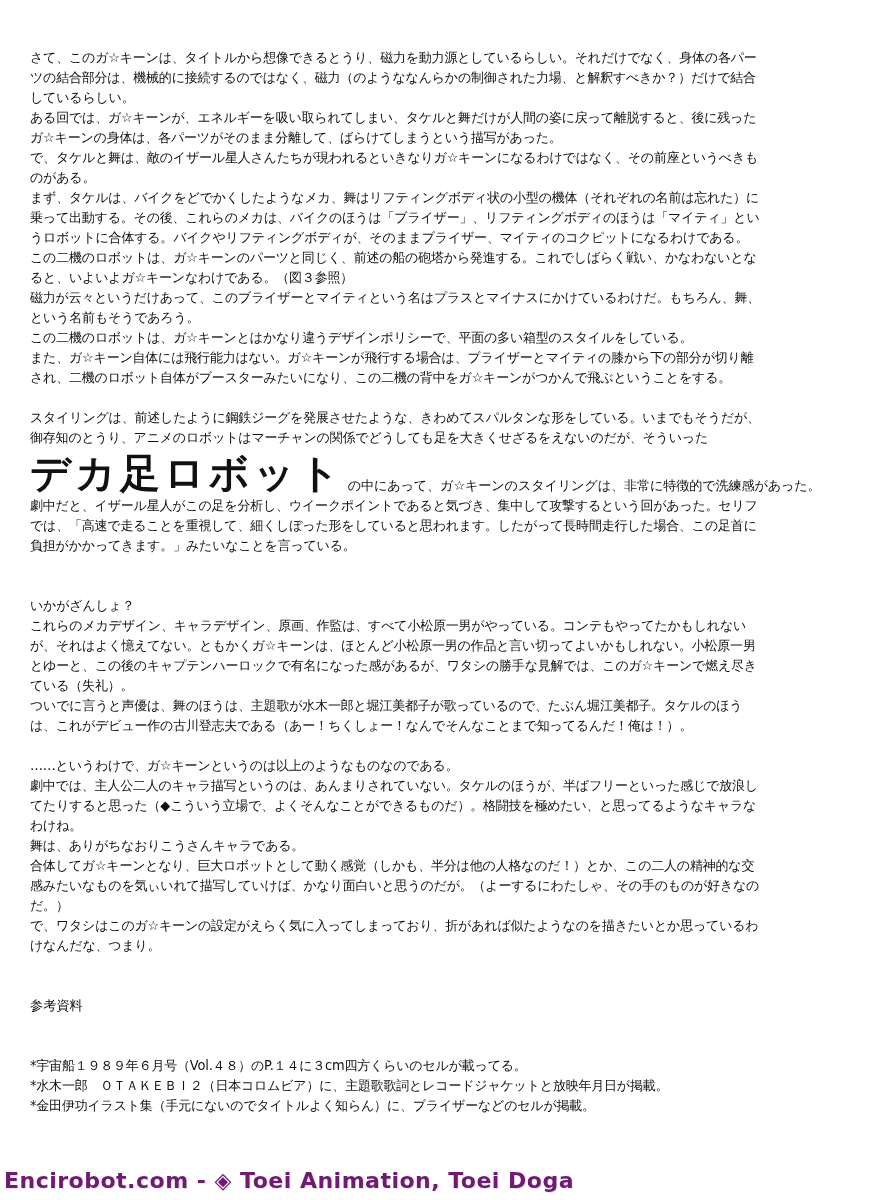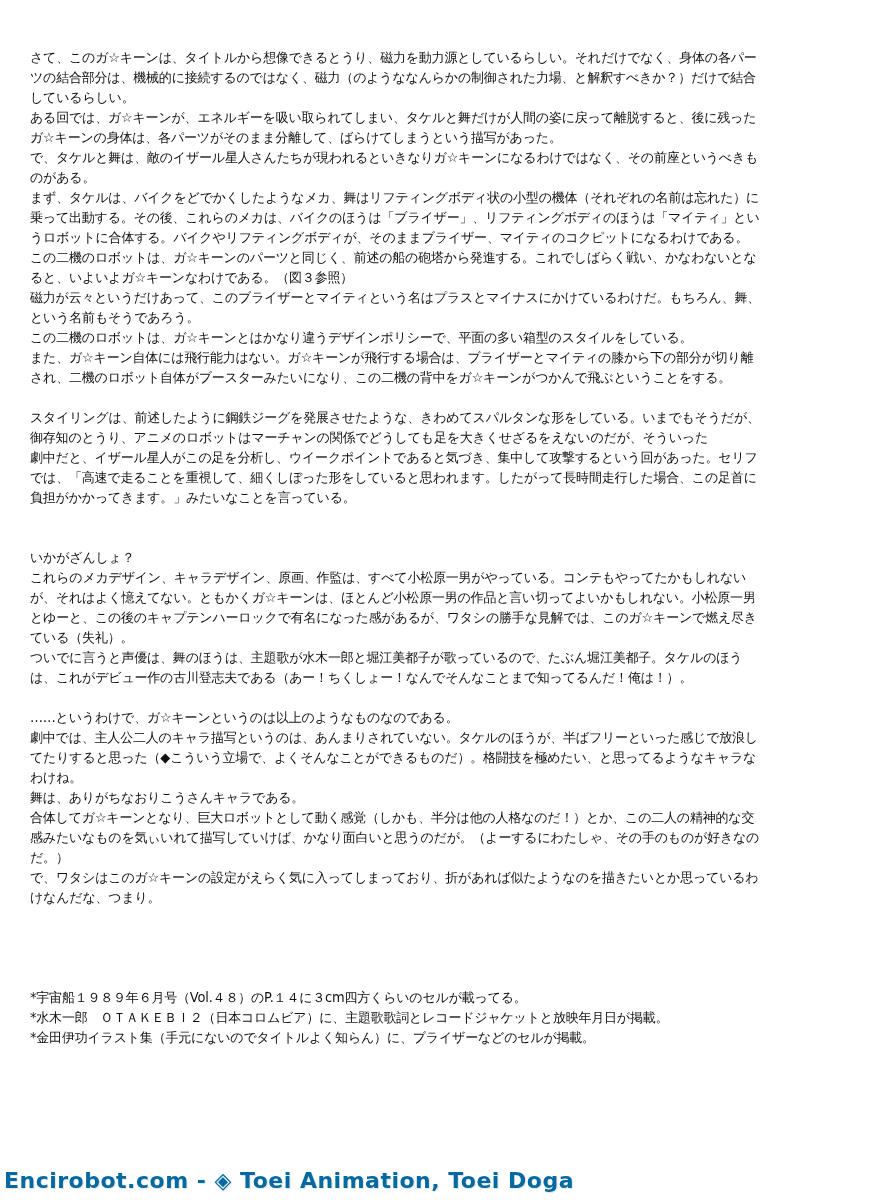--- a/index.html
+++ b/index.html
@@ -20,21 +20,21 @@
     .big-row { height: 48px; display: flex; align-items: flex-end; white-space: nowrap; }
     .big {
       font-size: 40px; line-height: 46px; font-weight: bold; letter-spacing: 4px;
       font-family: "DejaVu Sans", sans-serif;
     }
     .big-tail { font-size: 13.2px; line-height: 20px; margin-left: 4px; letter-spacing: -0.2px; }
     .ref-title { font-size: 13.2px; line-height: 20px; height: 20px; }
     .watermark {
       position: absolute; left: 4px; top: 1168px;
       font-family: "DejaVu Sans", sans-serif; font-weight: bold;
-      font-size: 22px; color: #0369a1; letter-spacing: 0.5px;
+      font-size: 22px; color: #701a75; letter-spacing: 0.5px;
       text-shadow: 1px 1px 0 #e6e6e6;
     }
   </style>
 </head>
 <body>
 
 <div class="page">
 
 
   <div class="gap2"></div>
@@ -57,20 +57,24 @@
     <div class="line">この二機のロボットは、ガ☆キーンとはかなり違うデザインポリシーで、平面の多い箱型のスタイルをしている。</div>
     <div class="line">また、ガ☆キーン自体には飛行能力はない。ガ☆キーンが飛行する場合は、ブライザーとマイティの膝から下の部分が切り離</div>
     <div class="line">され、二機のロボット自体がブースターみたいになり、この二機の背中をガ☆キーンがつかんで飛ぶということをする。</div>
   </div>
 
   <div class="gap"></div>
 
   <div>
     <div class="line">スタイリングは、前述したように鋼鉄ジーグを発展させたような、きわめてスパルタンな形をしている。いまでもそうだが、</div>
     <div class="line">御存知のとうり、アニメのロボットはマーチャンの関係でどうしても足を大きくせざるをえないのだが、そういった</div>
+    <div class="big-row">
+      <span class="big">デカ足ロボット</span>
+      <span class="big-tail">の中にあって、ガ☆キーンのスタイリングは、非常に特徴的で洗練感があった。</span>
+    </div>
     <div class="line">劇中だと、イザール星人がこの足を分析し、ウイークポイントであると気づき、集中して攻撃するという回があった。セリフ</div>
     <div class="line">では、「高速で走ることを重視して、細くしぼった形をしていると思われます。したがって長時間走行した場合、この足首に</div>
     <div class="line">負担がかかってきます。」みたいなことを言っている。</div>
   </div>
 
   <div class="gap2"></div>
 
   <div>
     <div class="line">いかがざんしょ？</div>
     <div class="line">これらのメカデザイン、キャラデザイン、原画、作監は、すべて小松原一男がやっている。コンテもやってたかもしれない</div>
@@ -92,20 +96,21 @@
     <div class="line">合体してガ☆キーンとなり、巨大ロボットとして動く感覚（しかも、半分は他の人格なのだ！）とか、この二人の精神的な交</div>
     <div class="line">感みたいなものを気ぃいれて描写していけば、かなり面白いと思うのだが。（よーするにわたしゃ、その手のものが好きなの</div>
     <div class="line">だ。）</div>
     <div class="line">で、ワタシはこのガ☆キーンの設定がえらく気に入ってしまっており、折があれば似たようなのを描きたいとか思っているわ</div>
     <div class="line">けなんだな、つまり。</div>
   </div>
 
   <div class="gap2"></div>
 
   <div>
+    <div class="ref-title">参考資料</div>
     <div class="gap2"></div>
     <div class="line">*宇宙船１９８９年６月号（Vol.４８）のP.１４に３cm四方くらいのセルが載ってる。</div>
     <div class="line">*水木一郎　ＯＴＡＫＥＢＩ２（日本コロムビア）に、主題歌歌詞とレコードジャケットと放映年月日が掲載。</div>
     <div class="line">*金田伊功イラスト集（手元にないのでタイトルよく知らん）に、ブライザーなどのセルが掲載。</div>
     <div class="gap"></div>
 
   </div>
 </div>
 
 <div class="watermark">Encirobot.com - ◈ Toei Animation, Toei Doga</div>

